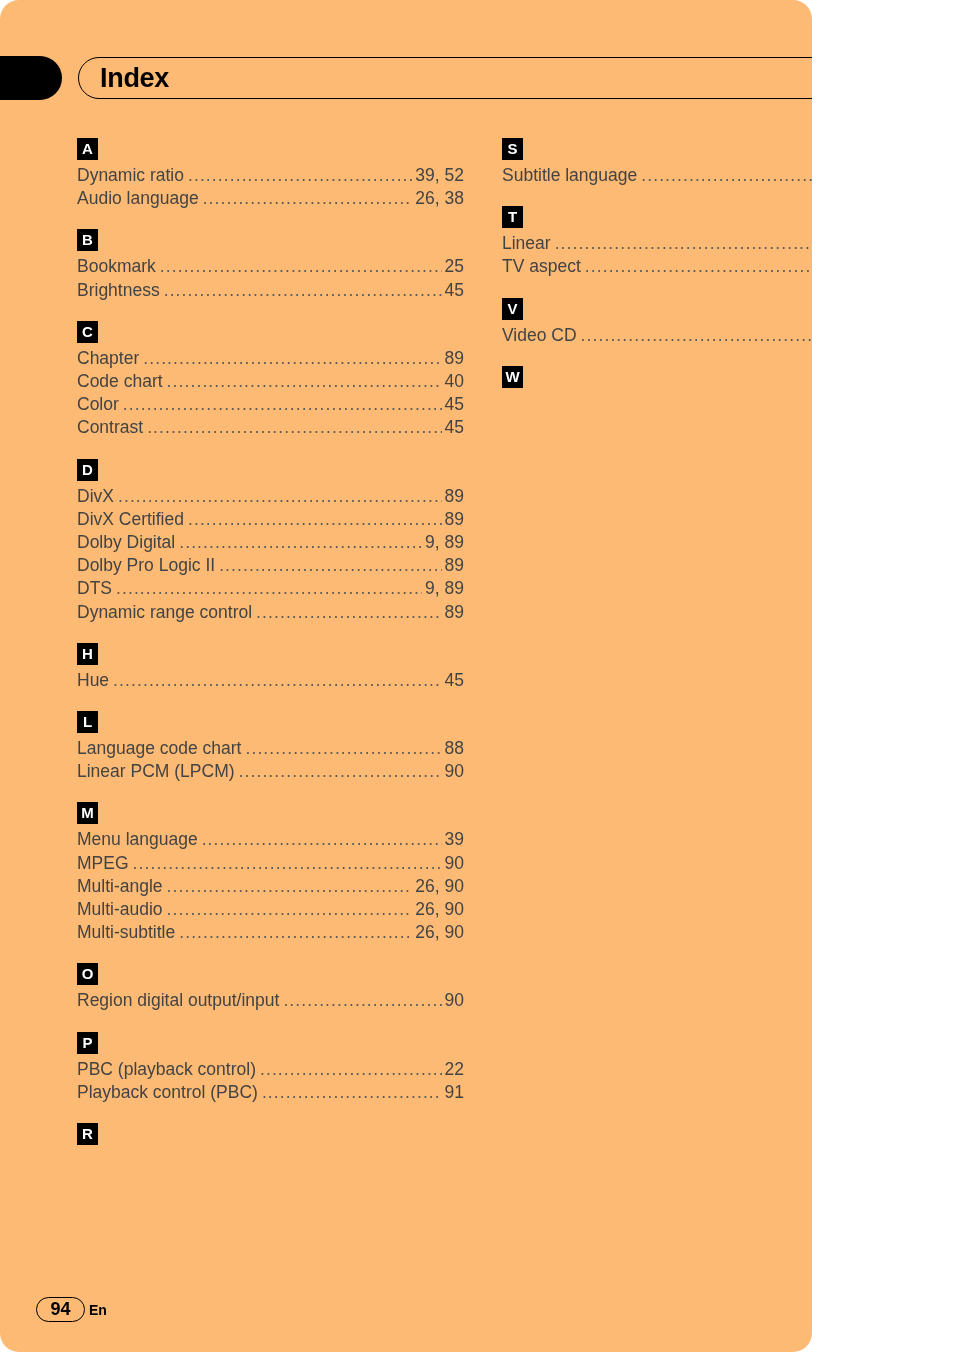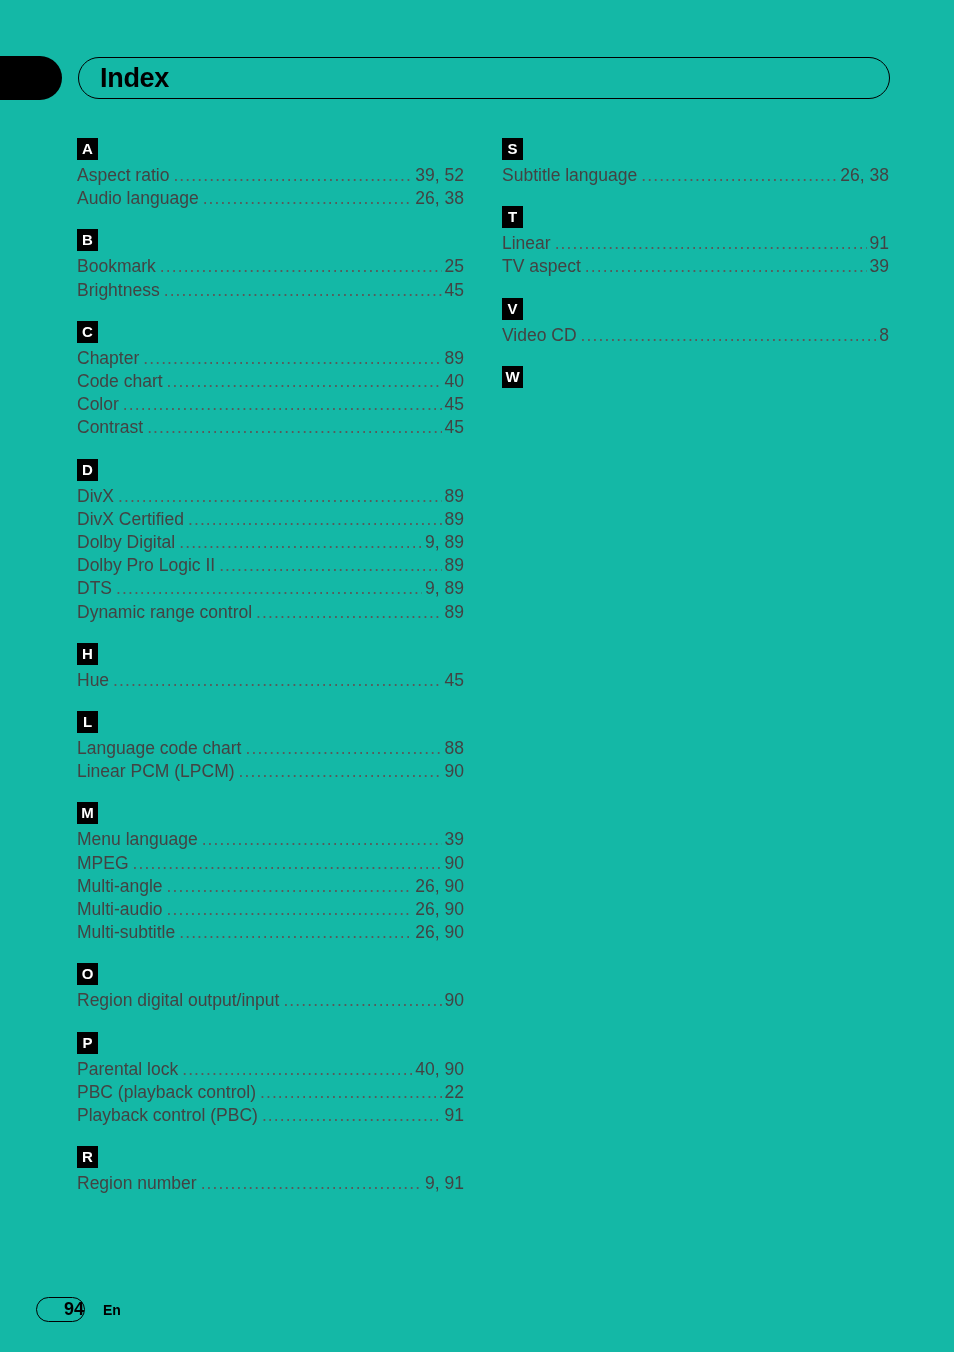--- a/index.html
+++ b/index.html
@@ -2,25 +2,26 @@
 <html><head>
 <meta charset="utf-8">
 <style>
   html, body {
     margin: 0;
     padding: 0;
     background: #ffffff;
   }
   .page {
     position: relative;
-    width: 954px;
+    width: 812px;
     height: 1352px;
-    background: #14b8a6;
+    background: #fdba74;
     font-family: "Liberation Sans", sans-serif;
     overflow: hidden;
+    border-radius: 19px;
   }
 
   
   .header-tab {
     position: absolute;
     left: -20px;
     top: 56px;
     width: 82px;
     height: 44px;
     background: #000000;
@@ -115,44 +116,44 @@
   }
   .page-pill {
     width: 49px;
     height: 25px;
     border: 1.5px solid #000000;
     border-radius: 13px;
     box-sizing: border-box;
     font-size: 18px;
     font-weight: bold;
     color: #000000;
-    text-align: right;
+    text-align: center;
     line-height: 22px;
   }
   .lang-code {
-    margin-left: 18px;
+    margin-left: 4px;
     font-size: 14px;
     font-weight: bold;
     color: #000000;
   }
 </style>
 </head>
 <body>
 
 <div class="page">
 
   <div class="header-tab"></div>
   <div class="header-box"></div>
   <div class="header-title">Index</div>
 
   <div class="column left">
       <div class="section">
         <span class="letter-badge">A</span>
         <div class="entry">
-          <span class="entry-label">Aspect ratio</span>
+          <span class="entry-label">Dynamic ratio</span>
           <span class="entry-leader"></span>
           <span class="entry-page">39, 52</span>
         </div>
         <div class="entry">
           <span class="entry-label">Audio language</span>
           <span class="entry-leader"></span>
           <span class="entry-page">26, 38</span>
         </div>
       </div>
       <div class="section">
@@ -277,42 +278,32 @@
         <span class="letter-badge">O</span>
         <div class="entry">
           <span class="entry-label">Region digital output/input</span>
           <span class="entry-leader"></span>
           <span class="entry-page">90</span>
         </div>
       </div>
       <div class="section">
         <span class="letter-badge">P</span>
         <div class="entry">
-          <span class="entry-label">Parental lock</span>
-          <span class="entry-leader"></span>
-          <span class="entry-page">40, 90</span>
-        </div>
-        <div class="entry">
           <span class="entry-label">PBC (playback control)</span>
           <span class="entry-leader"></span>
           <span class="entry-page">22</span>
         </div>
         <div class="entry">
           <span class="entry-label">Playback control (PBC)</span>
           <span class="entry-leader"></span>
           <span class="entry-page">91</span>
         </div>
       </div>
       <div class="section">
         <span class="letter-badge">R</span>
-        <div class="entry">
-          <span class="entry-label">Region number</span>
-          <span class="entry-leader"></span>
-          <span class="entry-page">9, 91</span>
-        </div>
       </div>
     </div>
   <div class="column right">
       <div class="section">
         <span class="letter-badge">S</span>
         <div class="entry">
           <span class="entry-label">Subtitle language</span>
           <span class="entry-leader"></span>
           <span class="entry-page">26, 38</span>
         </div>

